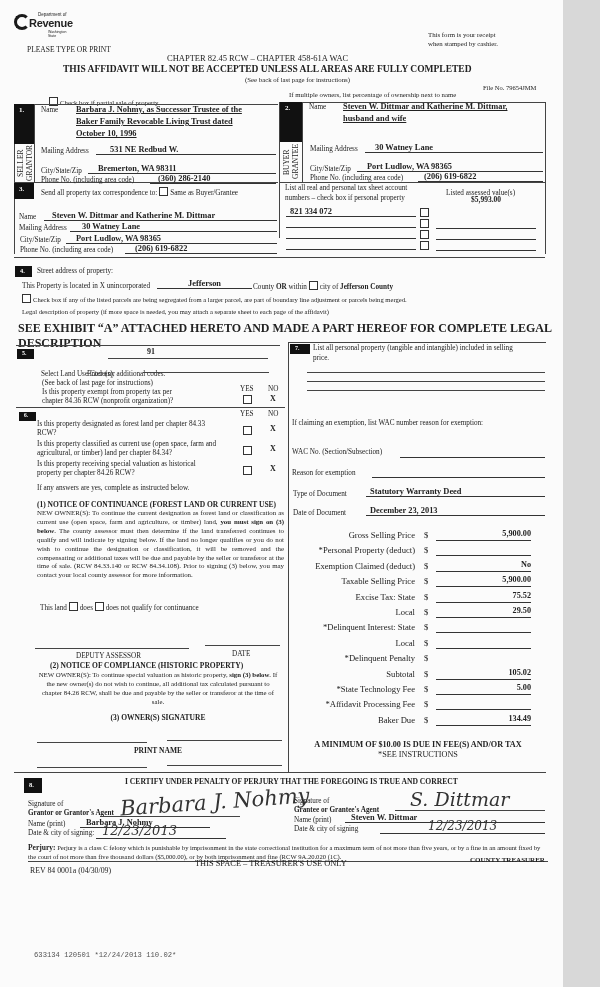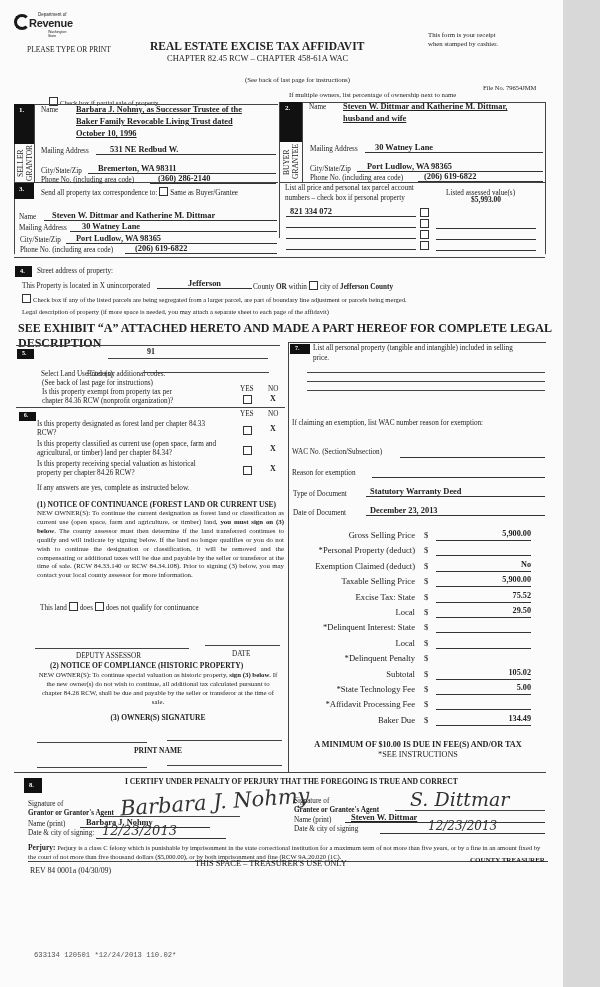--- a/index.html
+++ b/index.html
@@ -28,24 +28,24 @@
 
 <div class="page">
 
   <div class="abs" style="left:14px;top:12px;width:60px;height:26px;">
     <div class="abs" style="left:0;top:2px;width:16px;height:16px;border-radius:50%;border:3px solid #1a1a1a;border-right-color:transparent;box-sizing:border-box;"></div>
     <div class="abs" style="left:24px;top:0;font-family:'Liberation Sans',sans-serif;font-size:4.5px;">Department of</div>
     <div class="abs" style="left:15px;top:5px;font-family:'Liberation Sans',sans-serif;font-size:11px;font-weight:bold;letter-spacing:-0.3px;">Revenue</div>
     <div class="abs" style="left:34px;top:18px;font-family:'Liberation Sans',sans-serif;font-size:3.5px;">Washington State</div>
   </div>
   <div class="abs sm" style="left:27px;top:45px;font-size:7.5px;">PLEASE TYPE OR PRINT</div>
-  <div class="abs b" style="left:150px;top:40px;font-size:11.5px;">REAL ESTATE EXCISE TAX AFFIDAVIT</div>
   <div class="abs" style="left:167px;top:53px;font-size:8.5px;">CHAPTER 82.45 RCW – CHAPTER 458-61A WAC</div>
   <div class="abs sm" style="left:428px;top:31px;font-size:6.8px;">This form is your receipt</div>
   <div class="abs sm" style="left:428px;top:40px;font-size:6.8px;">when stamped by cashier.</div>
+  <div class="abs b" style="left:63px;top:64px;font-size:9.5px;">THIS AFFIDAVIT WILL NOT BE ACCEPTED UNLESS ALL AREAS ARE FULLY COMPLETED</div>
   <div class="abs sm" style="left:245px;top:76px;font-size:6.8px;">(See back of last page for instructions)</div>
   <div class="abs sm" style="left:483px;top:84px;font-size:6.5px;">File No. 79654JMM</div>
 
   <div class="abs sm" style="left:49px;top:97px;font-size:6.8px;"><span class="cb"></span><span>Check box if partial sale of property</span></div>
   <div class="abs sm" style="left:289px;top:91px;font-size:6.8px;">If multiple owners, list percentage of ownership next to name</div>
 
   <div class="line" style="left:14px;top:104px;width:264px;"></div>
   <div class="line" style="left:280px;top:102px;width:265px;"></div>
   <div class="vline" style="left:14px;top:104px;height:150px;"></div>
   <div class="vline" style="left:279px;top:102px;height:136px;"></div>
@@ -85,21 +85,21 @@
   <div class="abs sm" style="left:19px;top:213px;">Name</div>
   <div class="abs fill u" style="left:44px;top:211px;width:233px;padding-left:8px;box-sizing:border-box;">Steven W. Dittmar and Katherine M. Dittmar</div>
   <div class="abs sm" style="left:19px;top:224px;">Mailing Address</div>
   <div class="abs fill u" style="left:70px;top:222px;width:207px;padding-left:12px;box-sizing:border-box;">30 Watney Lane</div>
   <div class="abs sm" style="left:20px;top:236px;">City/State/Zip</div>
   <div class="abs fill u" style="left:66px;top:234px;width:211px;padding-left:10px;box-sizing:border-box;">Port Ludlow, WA 98365</div>
   <div class="abs sm" style="left:20px;top:246px;">Phone No. (including area code)</div>
   <div class="abs fill u" style="left:125px;top:244px;width:152px;padding-left:10px;box-sizing:border-box;">(206) 619-6822</div>
   <div class="line" style="left:14px;top:257px;width:531px;"></div>
 
-  <div class="abs sm" style="left:285px;top:184px;">List all price and personal tax parcel account</div>
+  <div class="abs sm" style="left:285px;top:184px;">List all real and personal tax sheet account</div>
   <div class="abs sm" style="left:285px;top:194px;">numbers – check box if personal property</div>
   <div class="abs sm" style="left:446px;top:189px;">Listed assessed value(s)</div>
   <div id="parcel-rows">
       <div class="abs fill u" style="left:286px;top:207px;width:130px;height:10px;padding-left:4px;box-sizing:border-box;">821 334 072</div>
        <div class="cbabs" style="left:420px;top:208px;"></div>
        <div class="abs fill u center" style="left: 436px; top: 195px; width: 100px; height: 10px; font-size: 7.5px; border-bottom: none;">$5,993.00</div>
       <div class="abs fill u" style="left:286px;top:218px;width:130px;height:10px;padding-left:4px;box-sizing:border-box;"></div>
        <div class="cbabs" style="left:420px;top:219px;"></div>
        <div class="abs fill u center" style="left:436px;top:218px;width:100px;height:10px;font-size:7.5px;"></div>
       <div class="abs fill u" style="left:286px;top:229px;width:130px;height:10px;padding-left:4px;box-sizing:border-box;"></div>
@@ -249,21 +249,21 @@
   <div class="abs sm" style="left:28px;top:820px;">Name (print)</div>
   <div class="abs fill u" style="left:80px;top:818px;width:130px;padding-left:6px;box-sizing:border-box;">Barbara J. Nohmy</div>
   <div class="abs sm" style="left:28px;top:829px;">Date &amp; city of signing:</div>
   <div class="abs sig u" style="left:96px;top:823px;width:130px;font-size:13px;padding-left:6px;box-sizing:border-box;">12/23/2013</div>
 
   <div class="abs sm" style="left:294px;top:797px;">Signature of</div>
   <div class="abs b sm" style="left:294px;top:806px;">Grantee or Grantee's Agent</div>
   <div class="abs sig" style="left:410px;top:788px;font-size:19px;">S. Dittmar</div>
   <div class="line" style="left:395px;top:810px;width:150px;"></div>
   <div class="abs sm" style="left:294px;top:816px;">Name (print)</div>
-  <div class="abs fill u" style="left:345px;top:813px;width:200px;padding-left:6px;box-sizing:border-box;text-decoration:underline;">Steven W. Dittmar</div>
+  <div class="abs fill u" style="left:345px;top:813px;width:200px;padding-left:6px;box-sizing:border-box;">Steven W. Dittmar</div>
   <div class="abs sm" style="left:294px;top:825px;">Date &amp; city of signing</div>
   <div class="abs sig u" style="left:380px;top:819px;width:165px;font-size:12px;padding-left:48px;box-sizing:border-box;">12/23/2013</div>
 
   <div class="abs" style="left:28px;top:843px;width:522px;font-size:6.6px;line-height:9px;"><b style="font-size:7.5px;">Perjury:</b> <span>Perjury is a class C felony which is punishable by imprisonment in the state correctional institution for a maximum term of not more than five years, or by a fine in an amount fixed by the court of not more than five thousand dollars ($5,000.00), or by both imprisonment and fine (RCW 9A.20.020 (1C).</span></div>
   <div class="line" style="left:28px;top:861px;width:520px;"></div>
   <div class="abs" style="left:30px;top:866px;font-size:7.8px;">REV 84 0001a (04/30/09)</div>
   <div class="abs" style="left:195px;top:859px;font-size:8.4px;">THIS SPACE – TREASURER'S USE ONLY</div>
   <div class="abs b" style="left:470px;top:856px;font-size:7px;">COUNTY TREASURER</div>
 
   <div class="abs" style="left:34px;top:951px;font-family:Liberation Mono, monospace;font-size:7.2px;color:#555;">633134 120501 *12/24/2013 110.02*</div>

